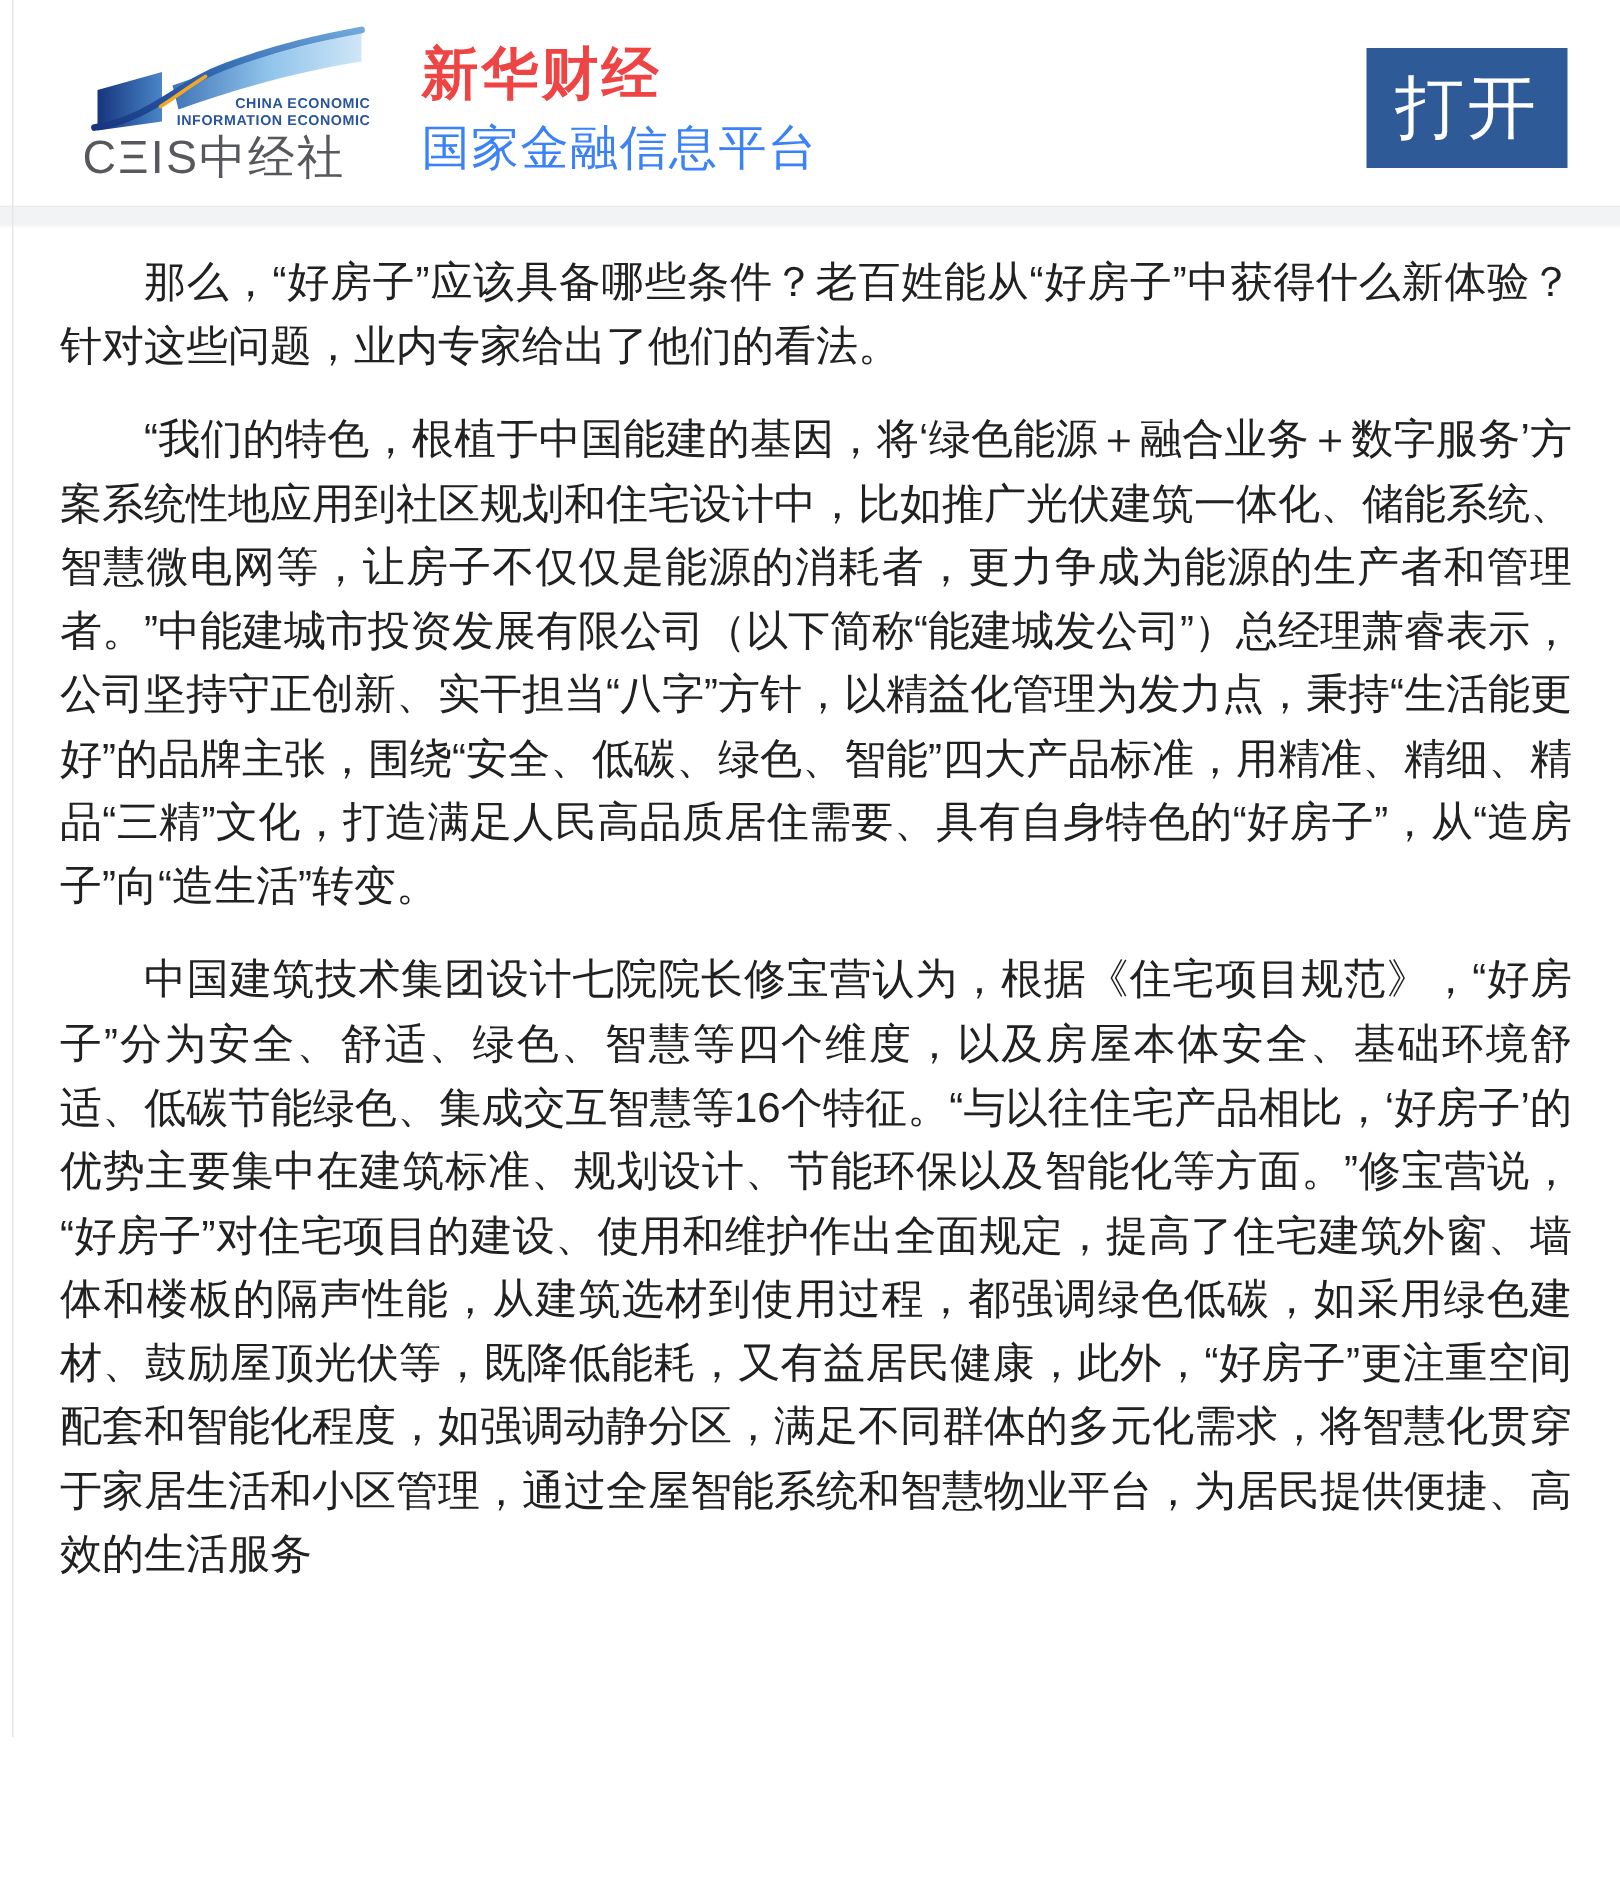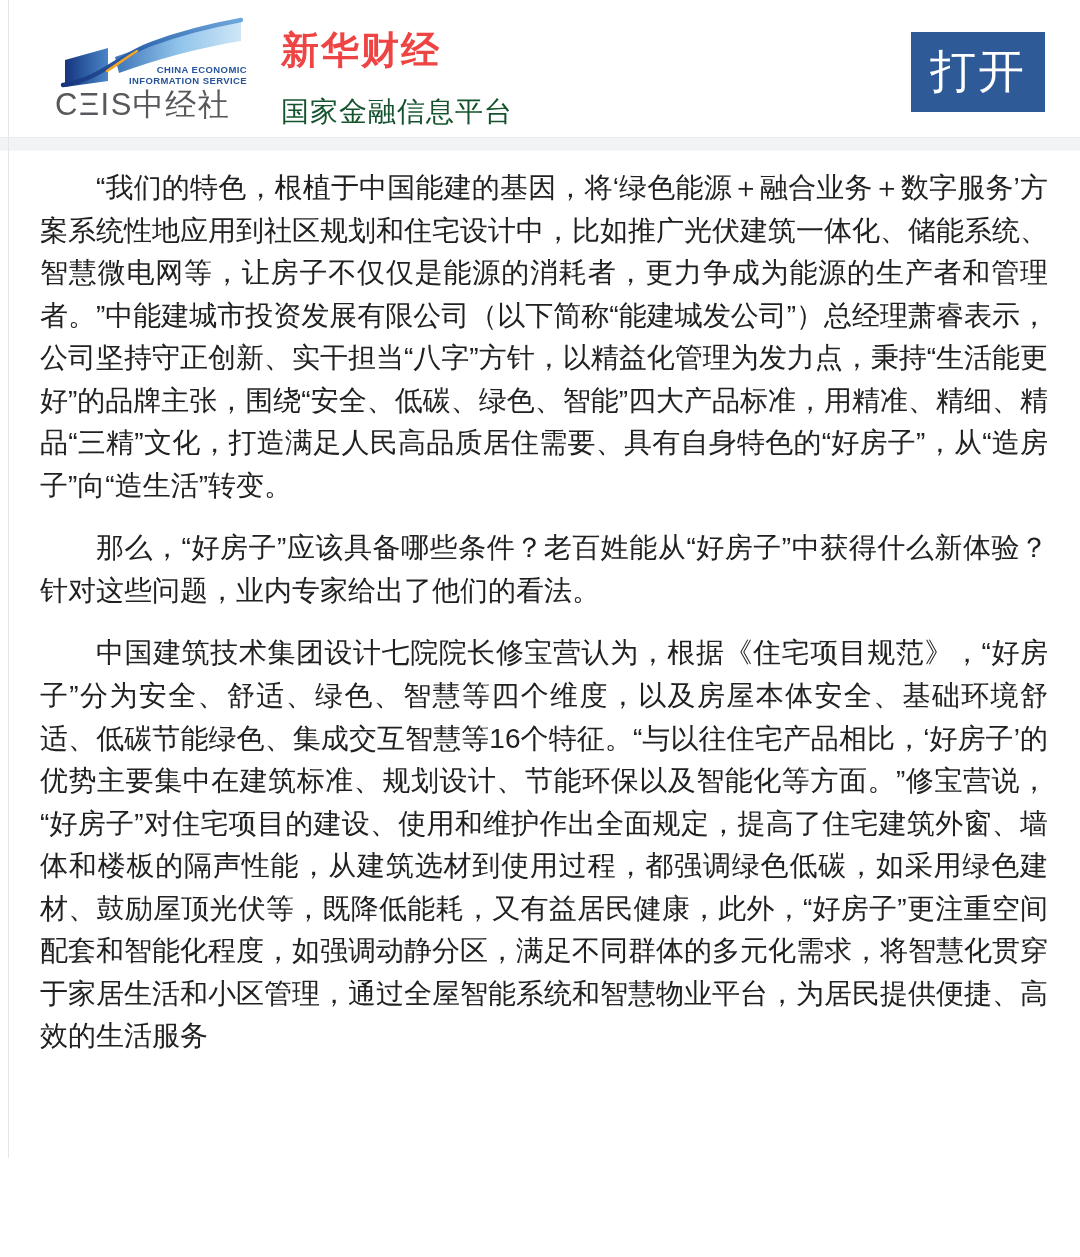--- a/index.html
+++ b/index.html
@@ -61,25 +61,25 @@
     left: 281px; top: 28px;
   }
   .brand-title {
     font-size: 38px;
     line-height: 44px;
     font-weight: 700;
     letter-spacing: 2px;
     color: #ef4444;
   }
   .brand-subtitle {
-    margin-top: 23px;
-    font-size: 28px;
+    margin-top: 9px;
+    font-size: 32px;
     line-height: 34px;
     letter-spacing: 1px;
-    color: #14532d;
+    color: #3b82f6;
   }
   .open-btn {
     position: absolute;
     left: 911px; top: 32px;
     width: 134px; height: 80px;
     background: #2e5b97;
     color: #ffffff;
     border: none;
     font-size: 46px;
     font-family: "Liberation Sans", sans-serif;
@@ -134,33 +134,33 @@
             <stop offset="1" stop-color="#6fa9dc"></stop>
           </linearGradient>
         </defs>
         <path d="M10 46 L53 34 L53 67 L10 73 Z" fill="url(#gDark)"></path>
         <path d="M60 43 C100 29 140 17 186 8 L186 27 C142 34 100 46 64 59 Z" fill="url(#gLight)"></path>
         <path d="M8 71 C46 65 63 42 96 30 C131 17 159 11 186 6" stroke="url(#gStroke)" stroke-width="4.5" fill="none" stroke-linecap="round"></path>
         <path d="M52 57 C63 50 72 43 82 37" stroke="#f5a623" stroke-width="2.5" fill="none" stroke-linecap="round"></path>
       </svg>
       <div class="logo-caption">
         <div>CHINA ECONOMIC</div>
-        <div>INFORMATION SERVICE</div>
+        <div>INFORMATION ECONOMIC</div>
       </div>
       <div class="logo-wordmark">CΞIS中经社</div>
     </div>
 
     <div class="brand">
       <div class="brand-title">新华财经</div>
       <div class="brand-subtitle">国家金融信息平台</div>
     </div>
 
     <button class="open-btn">打开</button>
   </header>
 
   <div class="divider"></div>
 
   <main class="article">
+    <p>那么，“好房子”应该具备哪些条件？老百姓能从“好房子”中获得什么新体验？针对这些问题，业内专家给出了他们的看法。</p>
     <p>“我们的特色，根植于中国能建的基因，将‘绿色能源＋融合业务＋数字服务’方案系统性地应用到社区规划和住宅设计中，比如推广光伏建筑一体化、储能系统、智慧微电网等，让房子不仅仅是能源的消耗者，更力争成为能源的生产者和管理者。”中能建城市投资发展有限公司（以下简称“能建城发公司”）总经理萧睿表示，公司坚持守正创新、实干担当“八字”方针，以精益化管理为发力点，秉持“生活能更好”的品牌主张，围绕“安全、低碳、绿色、智能”四大产品标准，用精准、精细、精品“三精”文化，打造满足人民高品质居住需要、具有自身特色的“好房子”，从“造房子”向“造生活”转变。</p>
-    <p>那么，“好房子”应该具备哪些条件？老百姓能从“好房子”中获得什么新体验？针对这些问题，业内专家给出了他们的看法。</p>
     <p>中国建筑技术集团设计七院院长修宝营认为，根据《住宅项目规范》，“好房子”分为安全、舒适、绿色、智慧等四个维度，以及房屋本体安全、基础环境舒适、低碳节能绿色、集成交互智慧等16个特征。“与以往住宅产品相比，‘好房子’的优势主要集中在建筑标准、规划设计、节能环保以及智能化等方面。”修宝营说，“好房子”对住宅项目的建设、使用和维护作出全面规定，提高了住宅建筑外窗、墙体和楼板的隔声性能，从建筑选材到使用过程，都强调绿色低碳，如采用绿色建材、鼓励屋顶光伏等，既降低能耗，又有益居民健康，此外，“好房子”更注重空间配套和智能化程度，如强调动静分区，满足不同群体的多元化需求，将智慧化贯穿于家居生活和小区管理，通过全屋智能系统和智慧物业平台，为居民提供便捷、高效的生活服务</p>
   </main>
 </div>
 
 </body></html>

